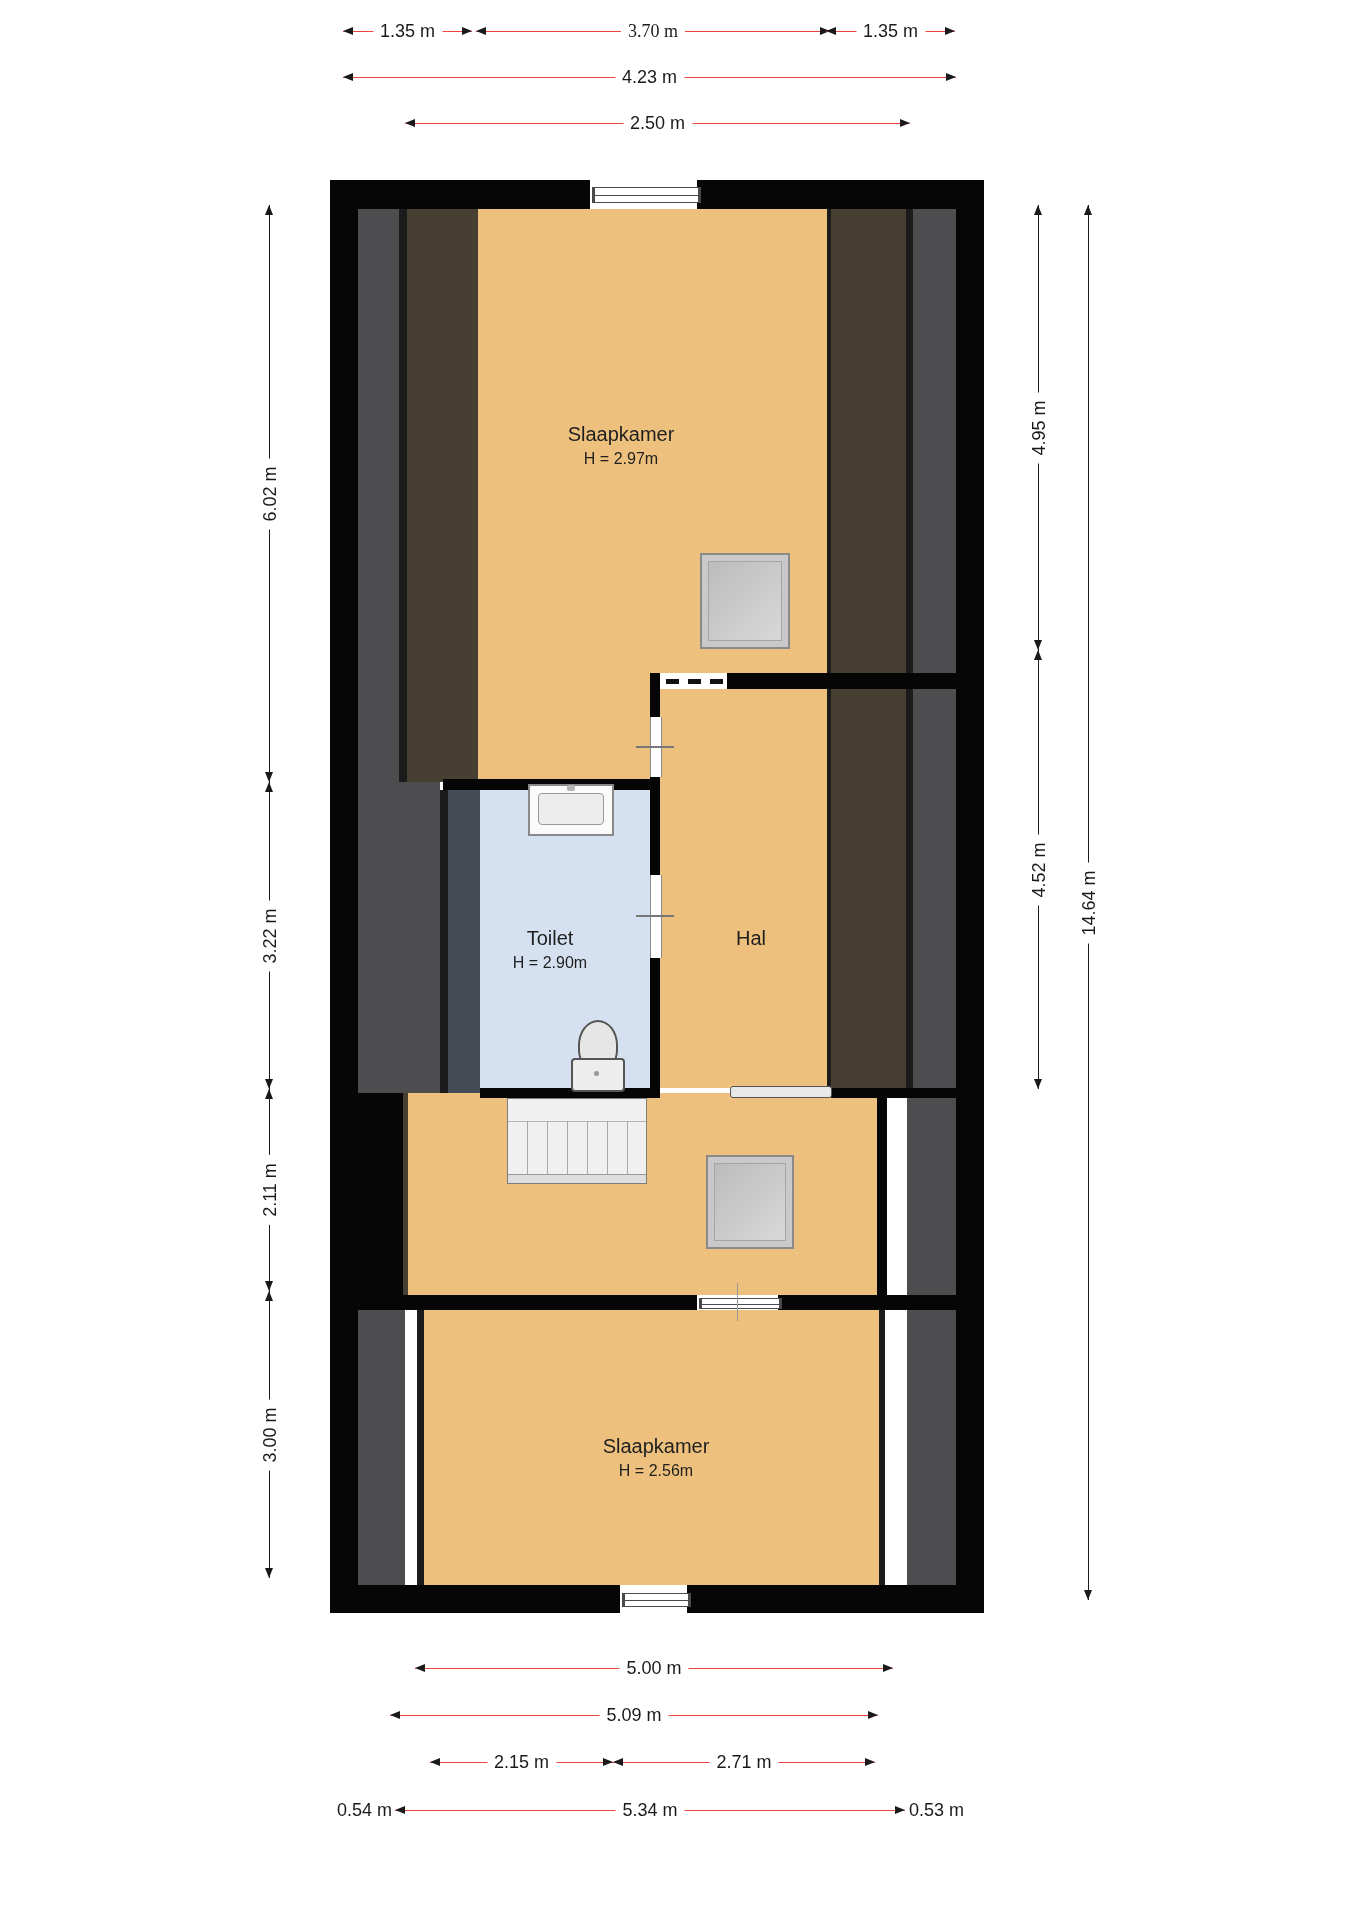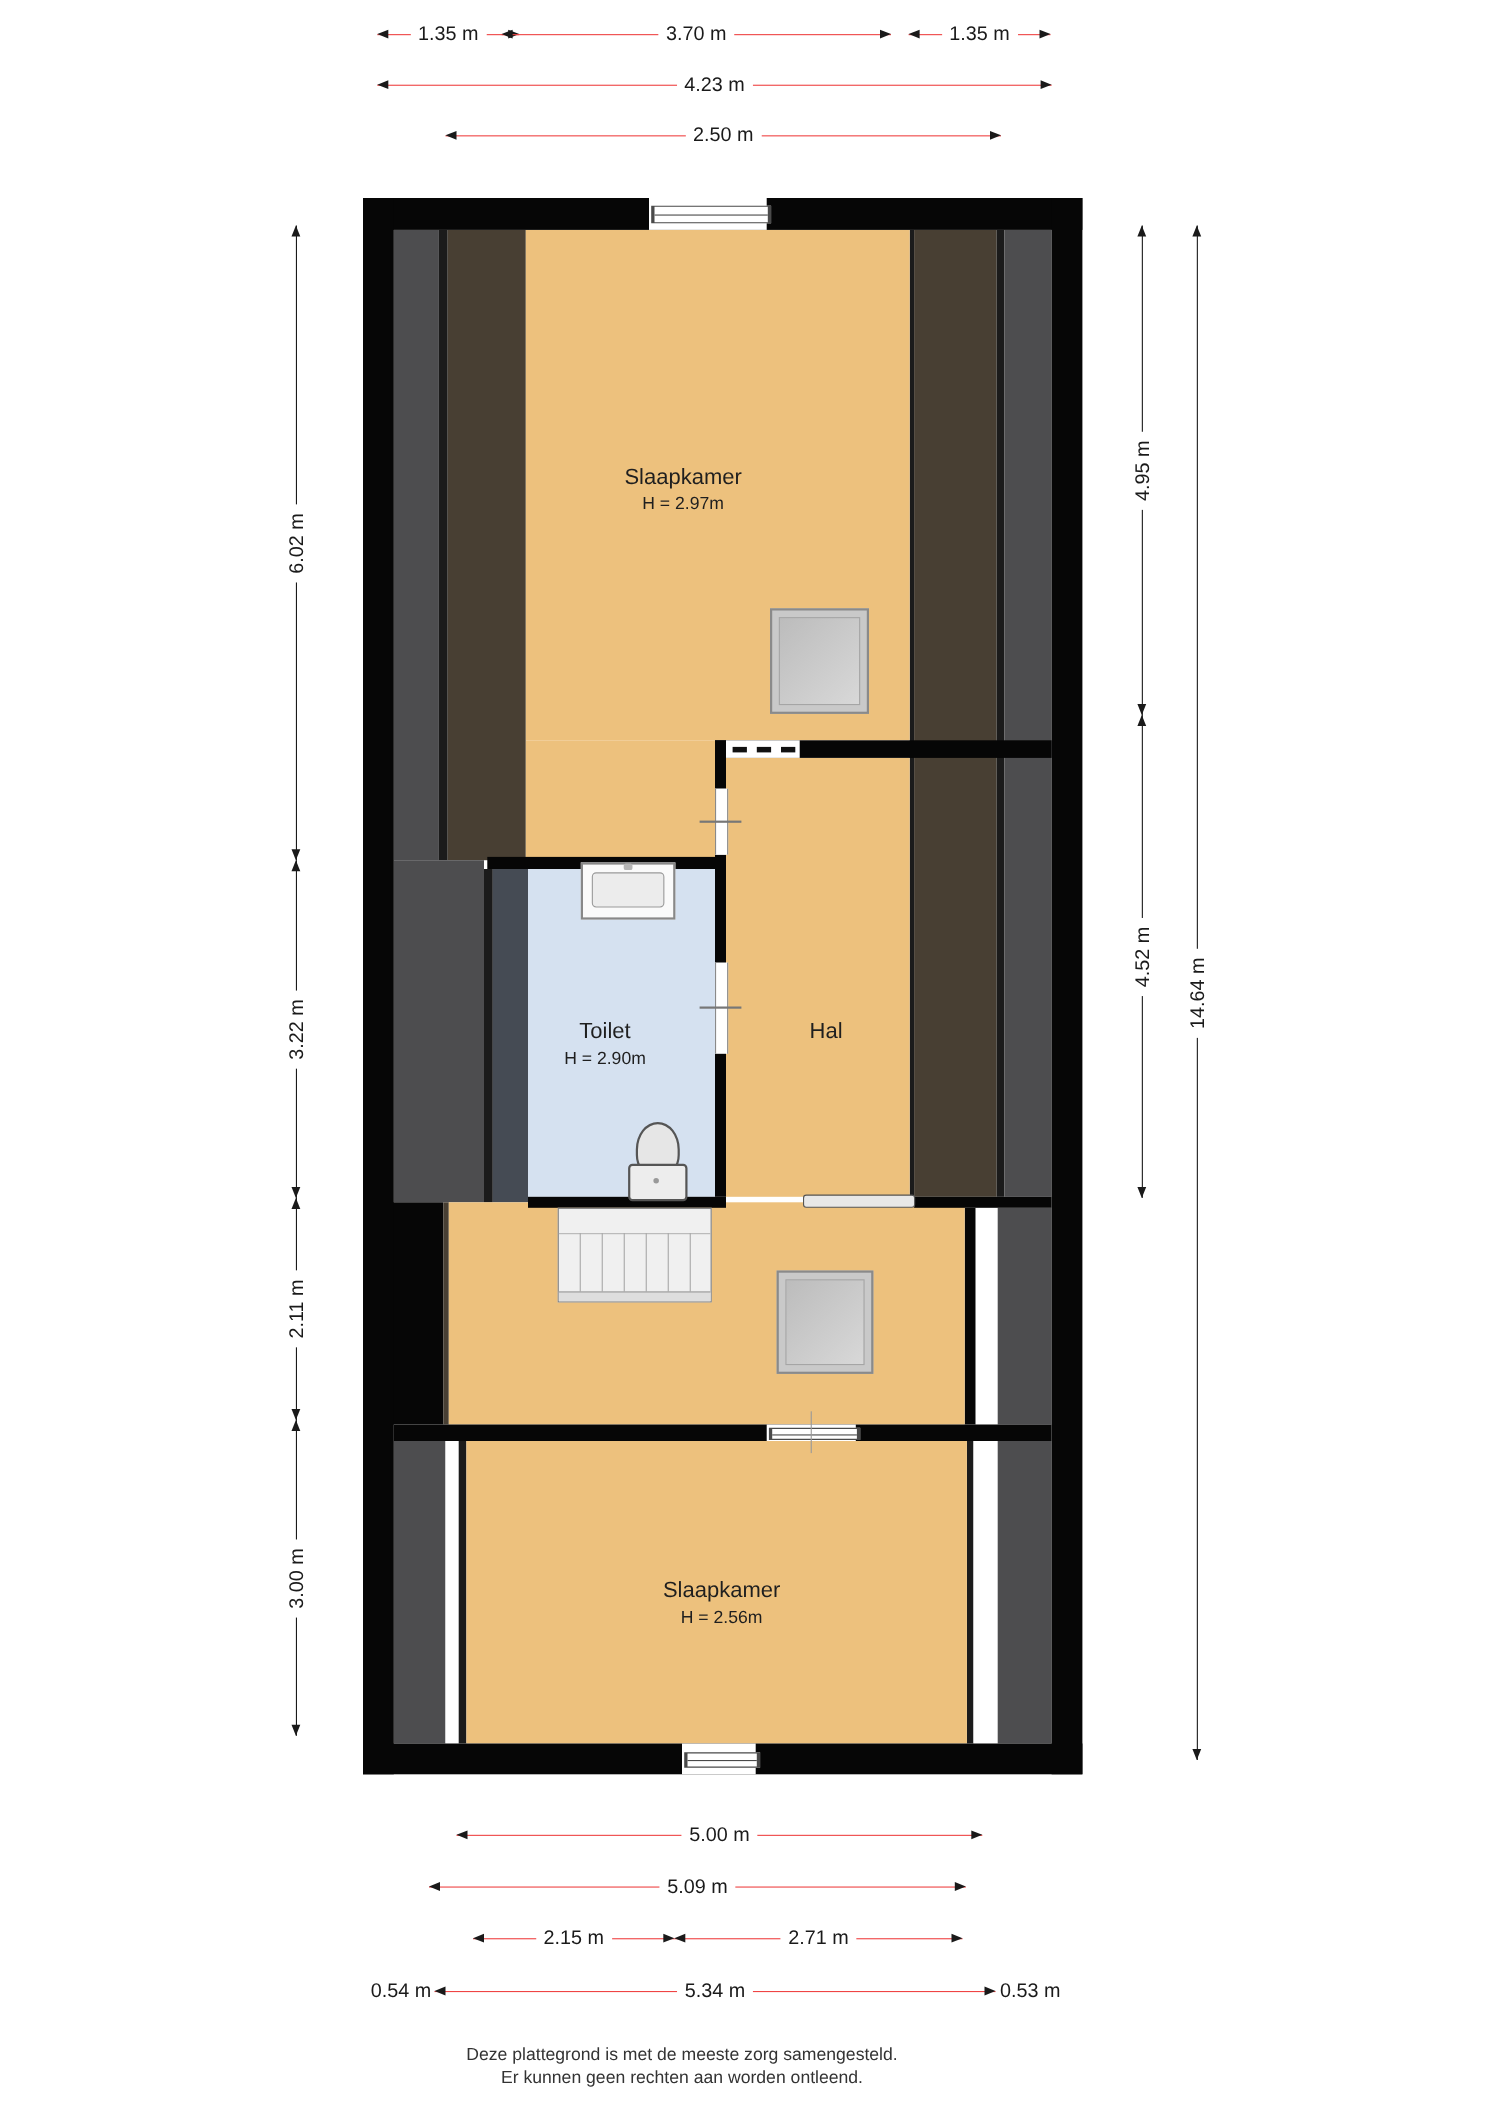--- a/index.html
+++ b/index.html
@@ -168,21 +168,21 @@
     <div class="nm">Hal</div>
   </div>
   <div class="room-label" style="left:656px;top:1435px;">
     <div class="nm">Slaapkamer</div>
     <div class="ht">H = 2.56m</div>
   </div>
 
   <div class="a dim-h" style="left:343px;top:31px;width:129px;">
     <span class="dim-label">1.35 m</span>
   </div>
-  <div class="a dim-h" style="left:456px;top:31px;width:354px;">
+  <div class="a dim-h" style="left:476px;top:31px;width:354px;font-family:Liberation Serif, serif;">
     <span class="dim-label">3.70 m</span>
   </div>
   <div class="a dim-h" style="left:826px;top:31px;width:129px;">
     <span class="dim-label">1.35 m</span>
   </div>
   <div class="a dim-h" style="left:343px;top:77px;width:613px;">
     <span class="dim-label">4.23 m</span>
   </div>
   <div class="a dim-h" style="left:405px;top:123px;width:505px;">
     <span class="dim-label">2.50 m</span>
@@ -222,18 +222,14 @@
   <div class="a dim-v" style="left:1038px;top:205px;height:445px;">
     <span class="dim-label-v">4.95 m</span>
   </div>
   <div class="a dim-v" style="left:1038px;top:650px;height:439px;">
     <span class="dim-label-v">4.52 m</span>
   </div>
   <div class="a dim-v" style="left:1088px;top:205px;height:1395px;">
     <span class="dim-label-v">14.64 m</span>
   </div>
 
-  <div class="footer" style="top:1858px;">
-    <div>Deze plattegrond is met de meeste zorg samengesteld.</div>
-    <div>Er kunnen geen rechten aan worden ontleend.</div>
-  </div>
 
 </div>
 
 </body></html>

